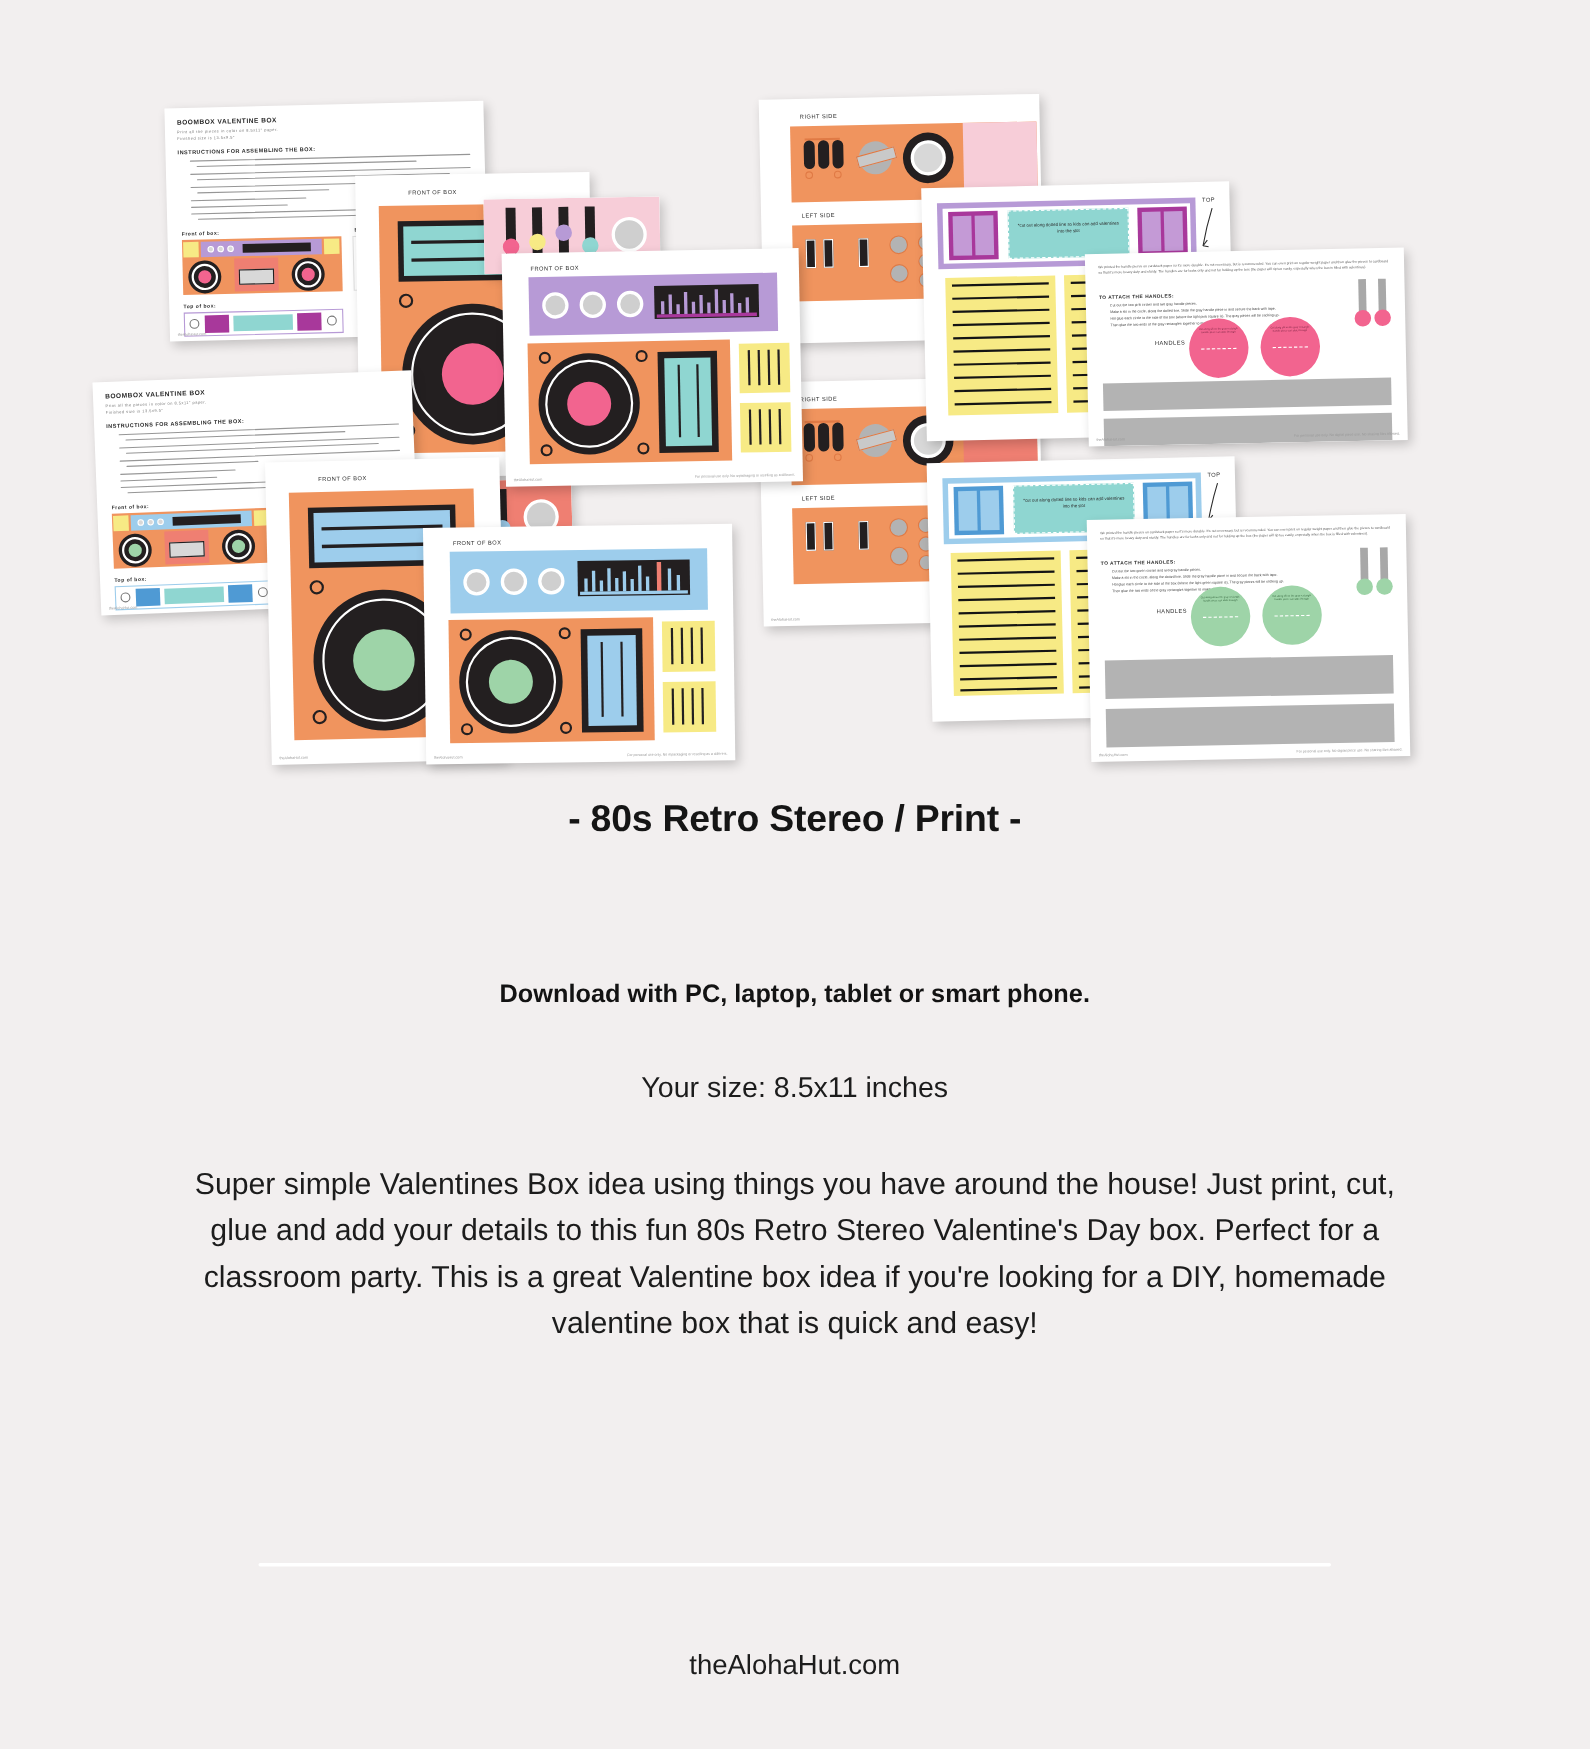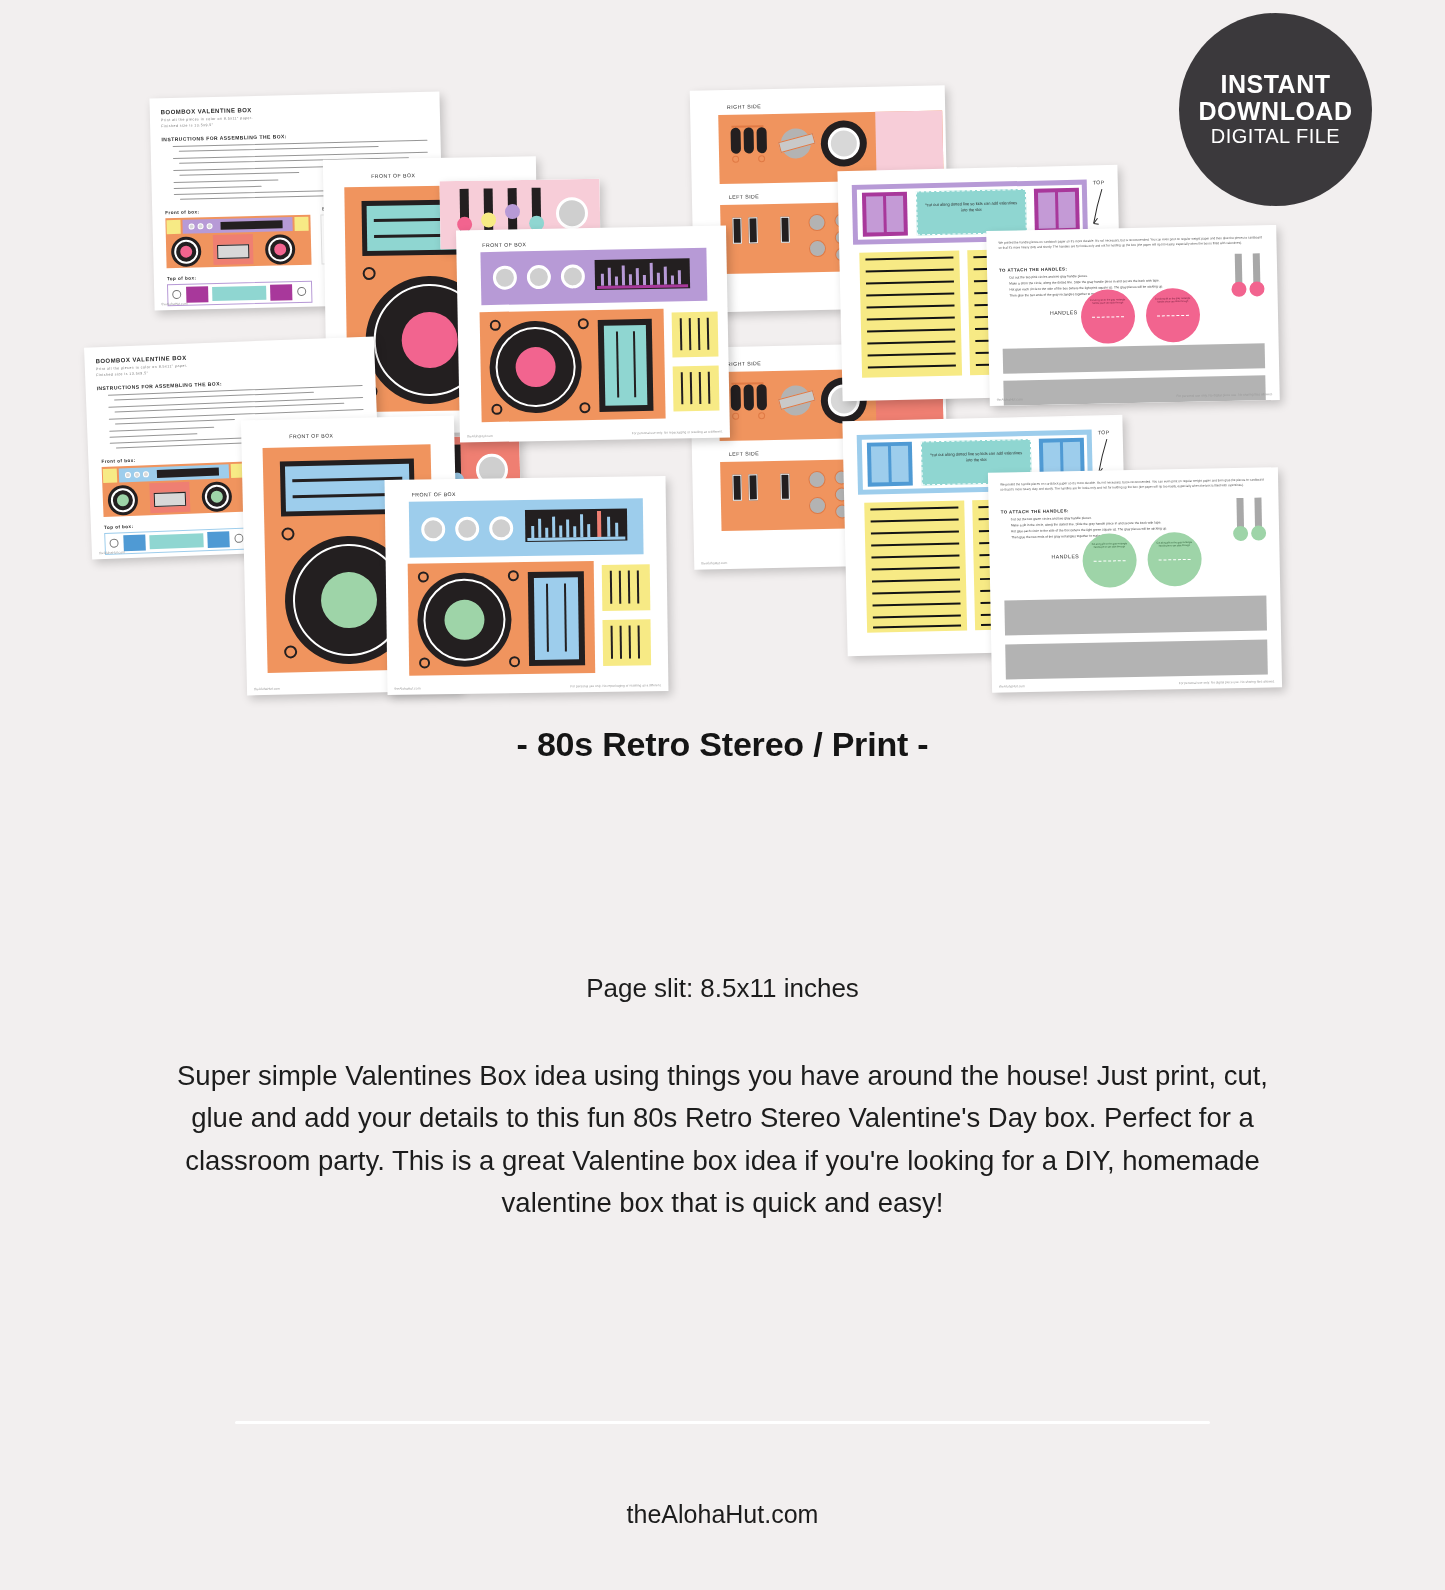--- a/index.html
+++ b/index.html
@@ -577,30 +577,26 @@
       <div class="circ" style="left:262px; top:58px; width:15px; height:15px; background:#9ed4a8;"></div>
 
       <div class="rect" style="left:14px; top:128px; width:262px; height:35px; background:#b3b3b3;"></div>
       <div class="rect" style="left:14px; top:172px; width:262px; height:35px; background:#b3b3b3;"></div>
       <div class="footer">theAlohaHut.com</div>
       <div class="footerR">For personal use only. No digital piece use. No sharing files allowed.</div>
     </div>
 
   </div>
 
-  <div class="badge">
-    <div class="b1">INSTANT</div>
-    <div class="b2">DOWNLOAD</div>
-    <div class="b3">DIGITAL FILE</div>
-  </div>
 
   <div class="title-wrap">
     <div class="t2">- 80s Retro Stereo / Print -</div>
   </div>
 
-  <div class="sub2">Page slit: 8.5x11 inches</div>
+  <div class="sub1">Download with PC, laptop, tablet or smart phone.</div>
+  <div class="sub2">Your size: 8.5x11 inches</div>
   <div class="body">Super simple Valentines Box idea using things you have around the house! Just print, cut, glue and add your details to this fun 80s Retro Stereo Valentine's Day box. Perfect for a classroom party. This is a great Valentine box idea if you're looking for a DIY, homemade valentine box that is quick and easy!</div>
 
   <div class="divider"></div>
 
   <div class="foot2">theAlohaHut.com</div>
 
 </div>
 
 </body></html>

